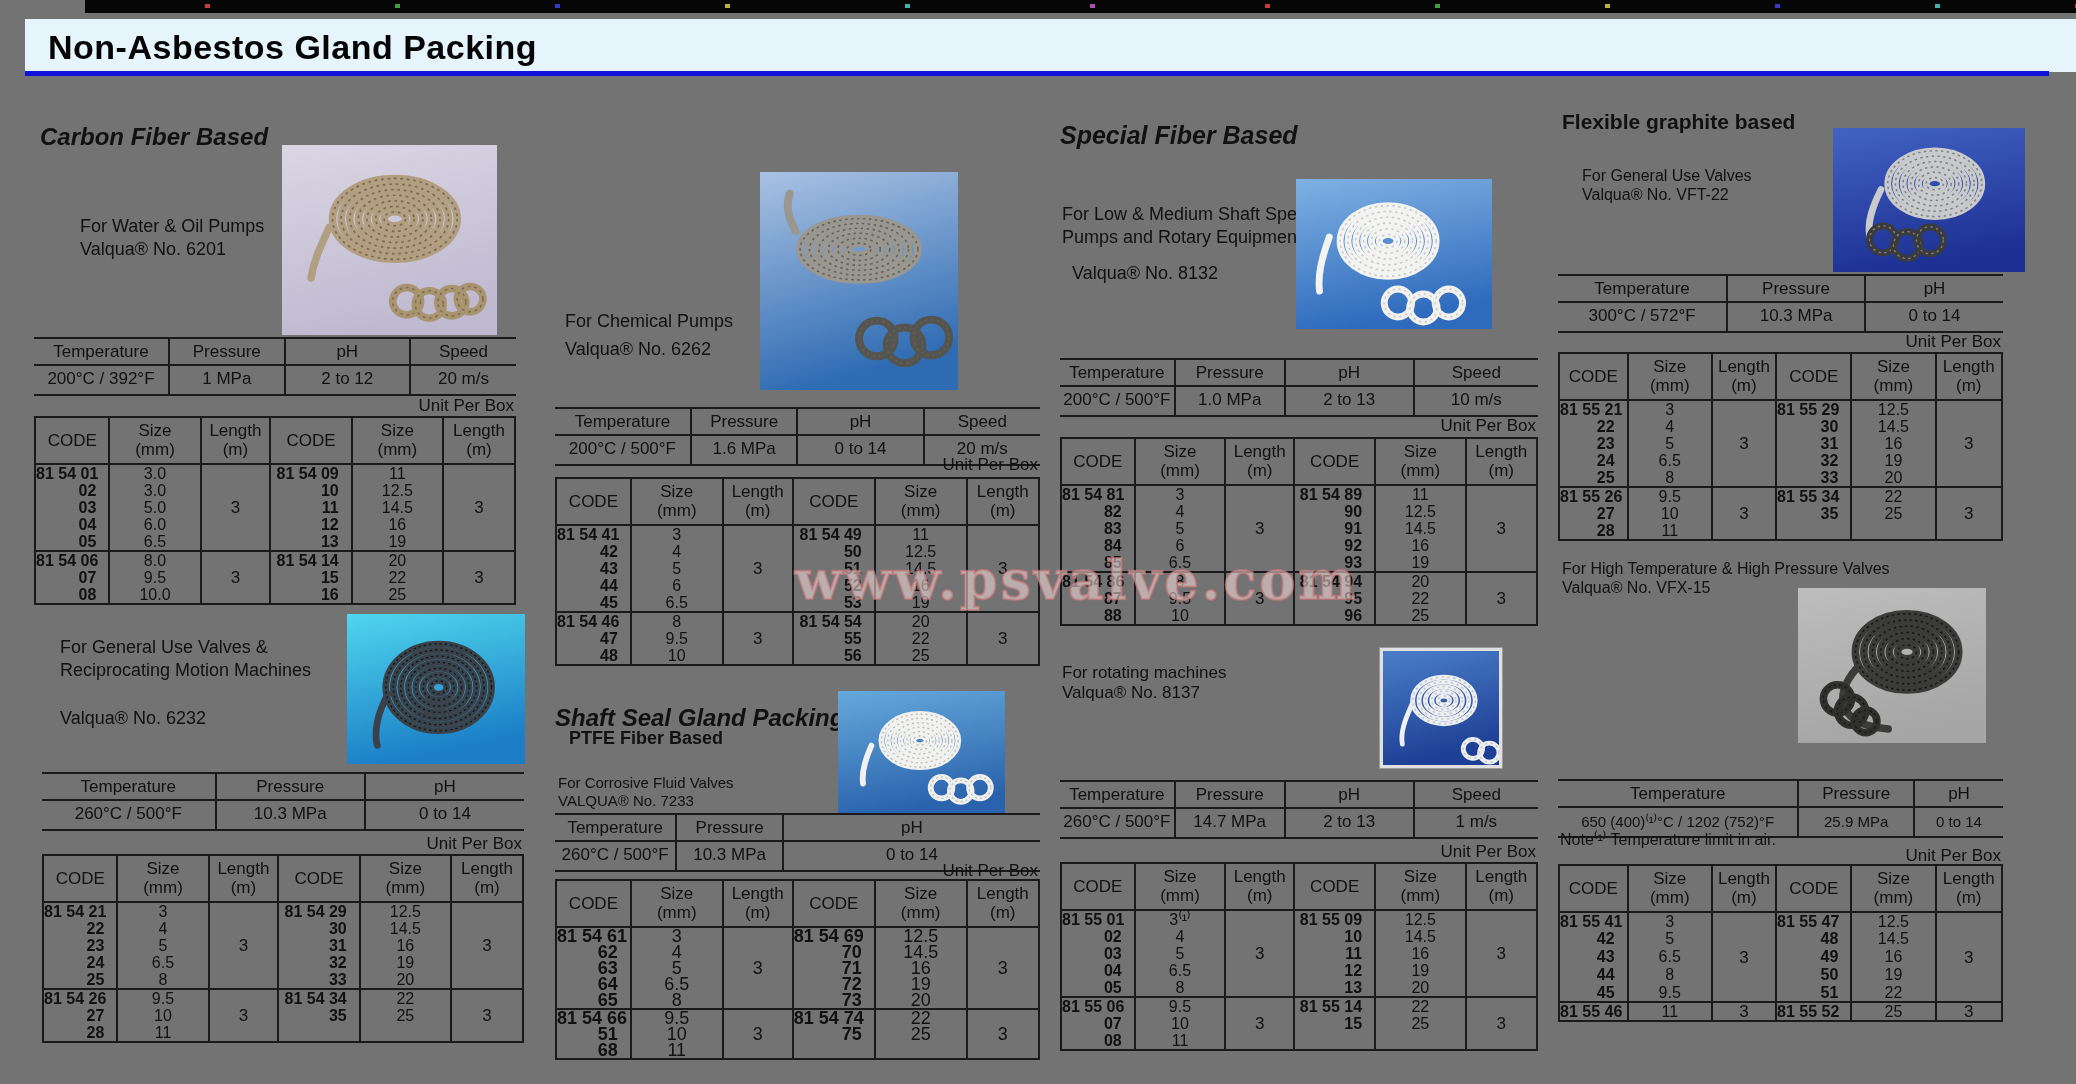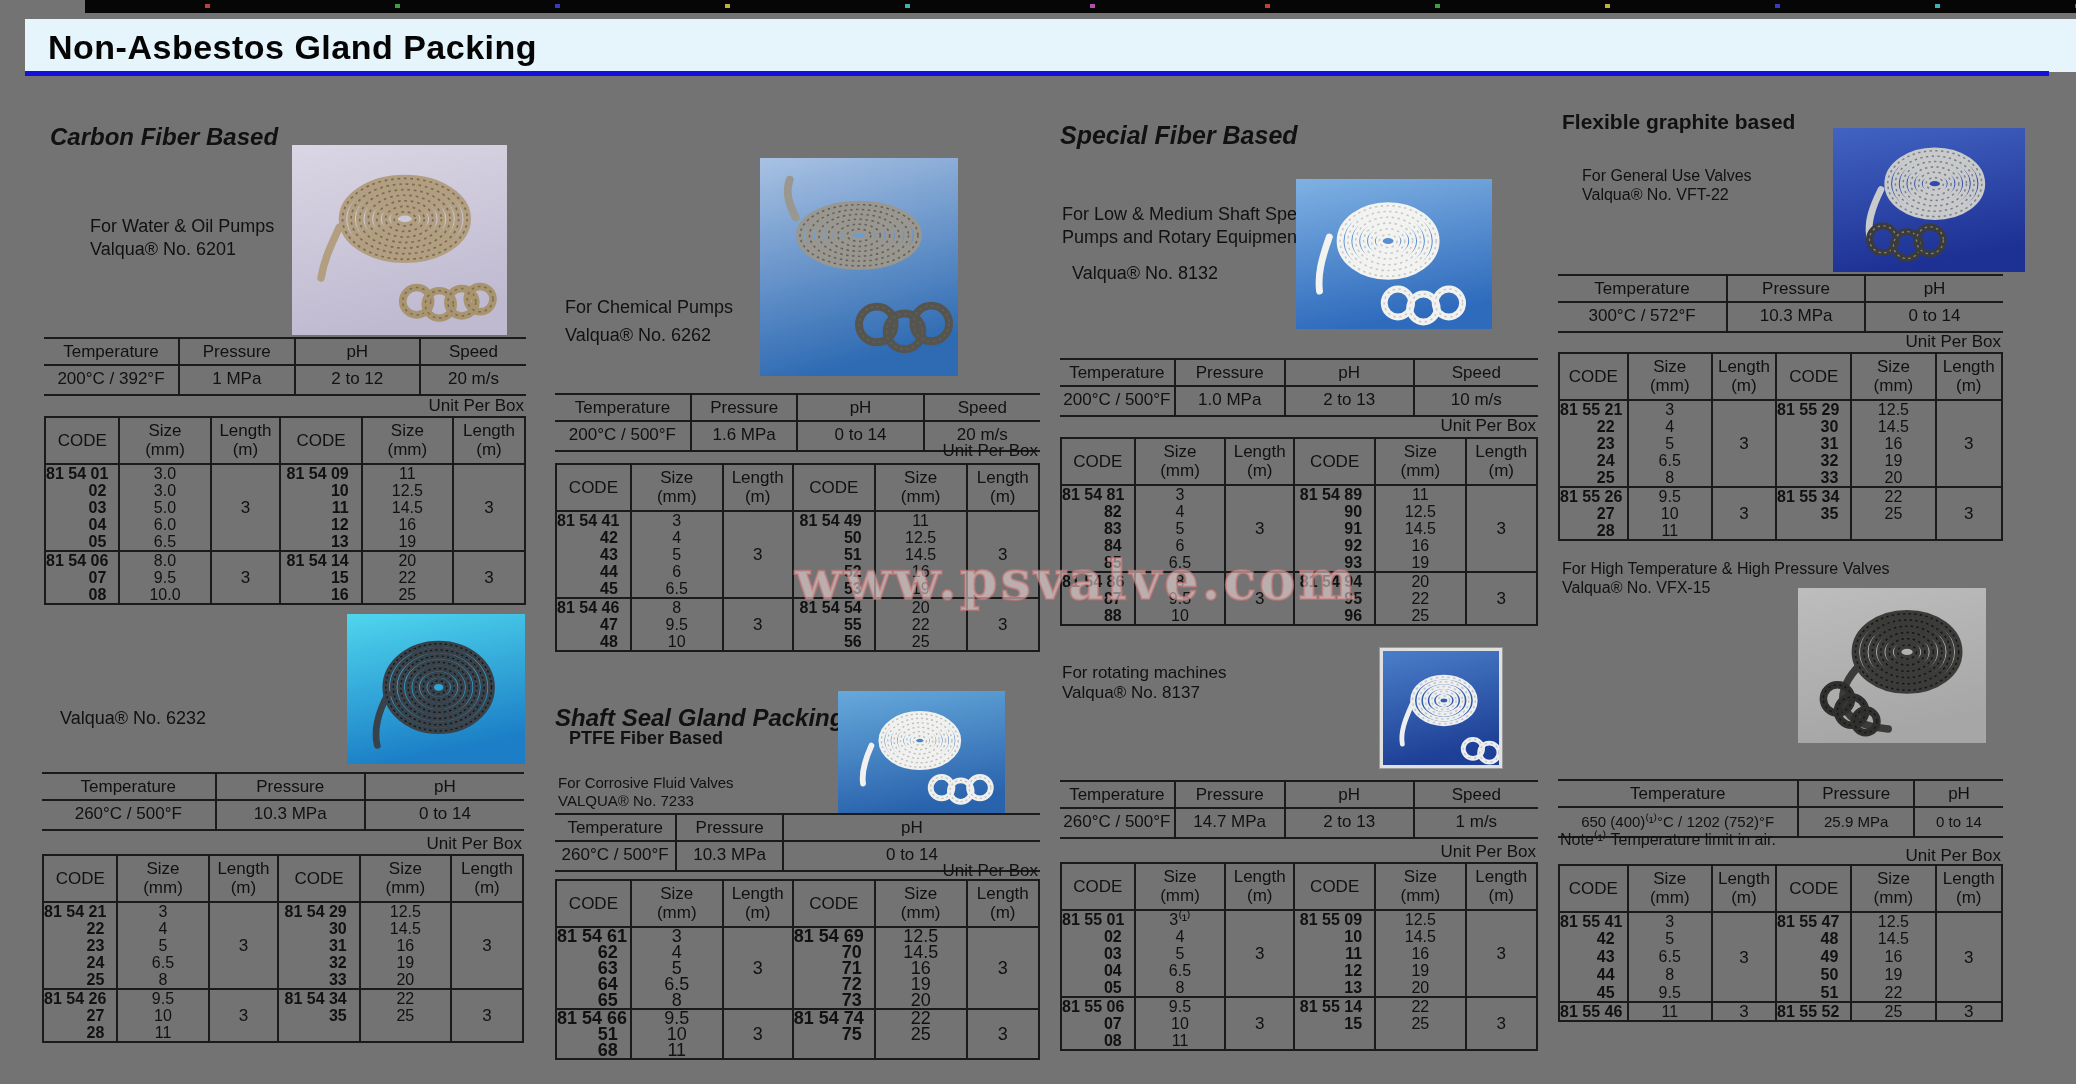--- a/index.html
+++ b/index.html
@@ -41,37 +41,37 @@
   .codes th + th,.codes td + td{border-left:2px solid #1a1a1a;}
   .codes thead th{font-weight:normal;font-size:17px;line-height:19px;padding:3px 0 4px;
                   border-bottom:2px solid #1a1a1a;vertical-align:middle;}
   .codes tbody tr{height:17px;}
   .codes td{font-size:16px;line-height:17px;padding:0;vertical-align:top;}
   .codes td.code{font-weight:bold;text-align:right;padding-right:12px;white-space:nowrap;}
   .codes td.len{vertical-align:middle;font-size:17px;}
   .codes td.gd{border-top:2px solid #1a1a1a;}
 
   
-  #b6201{left:44px;top:115px;width:482px;height:505px;}
+  #b6201{left:34px;top:115px;width:482px;height:505px;}
   #b6201 .heading{left:6px;top:8px;}
   #b6201 .desc{left:46px;top:100px;}
   #b6201 .photo{left:248px;top:30px;width:215px;height:190px;}
   #b6201 .spec{top:222px;}
   #b6201 .unitbox{top:281px;}
   #b6201 .codes{top:301px;}
 
   #b6232{left:42px;top:612px;width:482px;height:440px;}
   #b6232 .desc{left:18px;top:24px;}
   #b6232 .prodno{left:18px;top:96px;}
   #b6232 .photo{left:305px;top:2px;width:178px;height:150px;}
   #b6232 .spec{top:160px;}
   #b6232 .unitbox{top:222px;}
   #b6232 .codes{top:242px;}
 
-  #b6262{left:555px;top:150px;width:485px;height:520px;}
+  #b6262{left:555px;top:164px;width:485px;height:520px;}
   #b6262 .desc{left:10px;top:143px;line-height:28px;}
   #b6262 .photo{left:205px;top:8px;width:198px;height:218px;}
   #b6262 .spec{top:243px;}
   #b6262 .unitbox{top:291px;}
   #b6262 .codes{top:313px;}
 
   #b7233{left:555px;top:700px;width:485px;height:384px;}
   #b7233 .heading{left:0;top:4px;}
   #b7233 .subheading{left:14px;top:28px;}
   #b7233 .desc{left:3px;top:74px;font-size:15px;line-height:18px;}
@@ -290,20 +290,24 @@
           <tr>
             <td class="code">08</td>
             <td class="size">10.0</td>
             <td class="code">16</td>
             <td class="size">25</td>
           </tr>
         </tbody>
       </table>
     </section>
   <section class="block" id="b6232">
+      <div class="desc">
+        <div>For General Use Valves &amp;</div>
+        <div>Reciprocating Motion Machines</div>
+      </div>
       <div class="prodno">Valqua® No. 6232</div>
       <div class="photo">
         <svg viewBox="0 0 200 180" width="100%" height="100%" preserveAspectRatio="none">
           <defs>
             <linearGradient id="g2" x1="0" y1="0" x2="0.25" y2="1">
               <stop offset="0" stop-color="#4fd6ee"></stop>
               <stop offset="1" stop-color="#1b7ec6"></stop>
             </linearGradient>
           </defs>
           <rect width="200" height="180" fill="url(#g2)"></rect>

